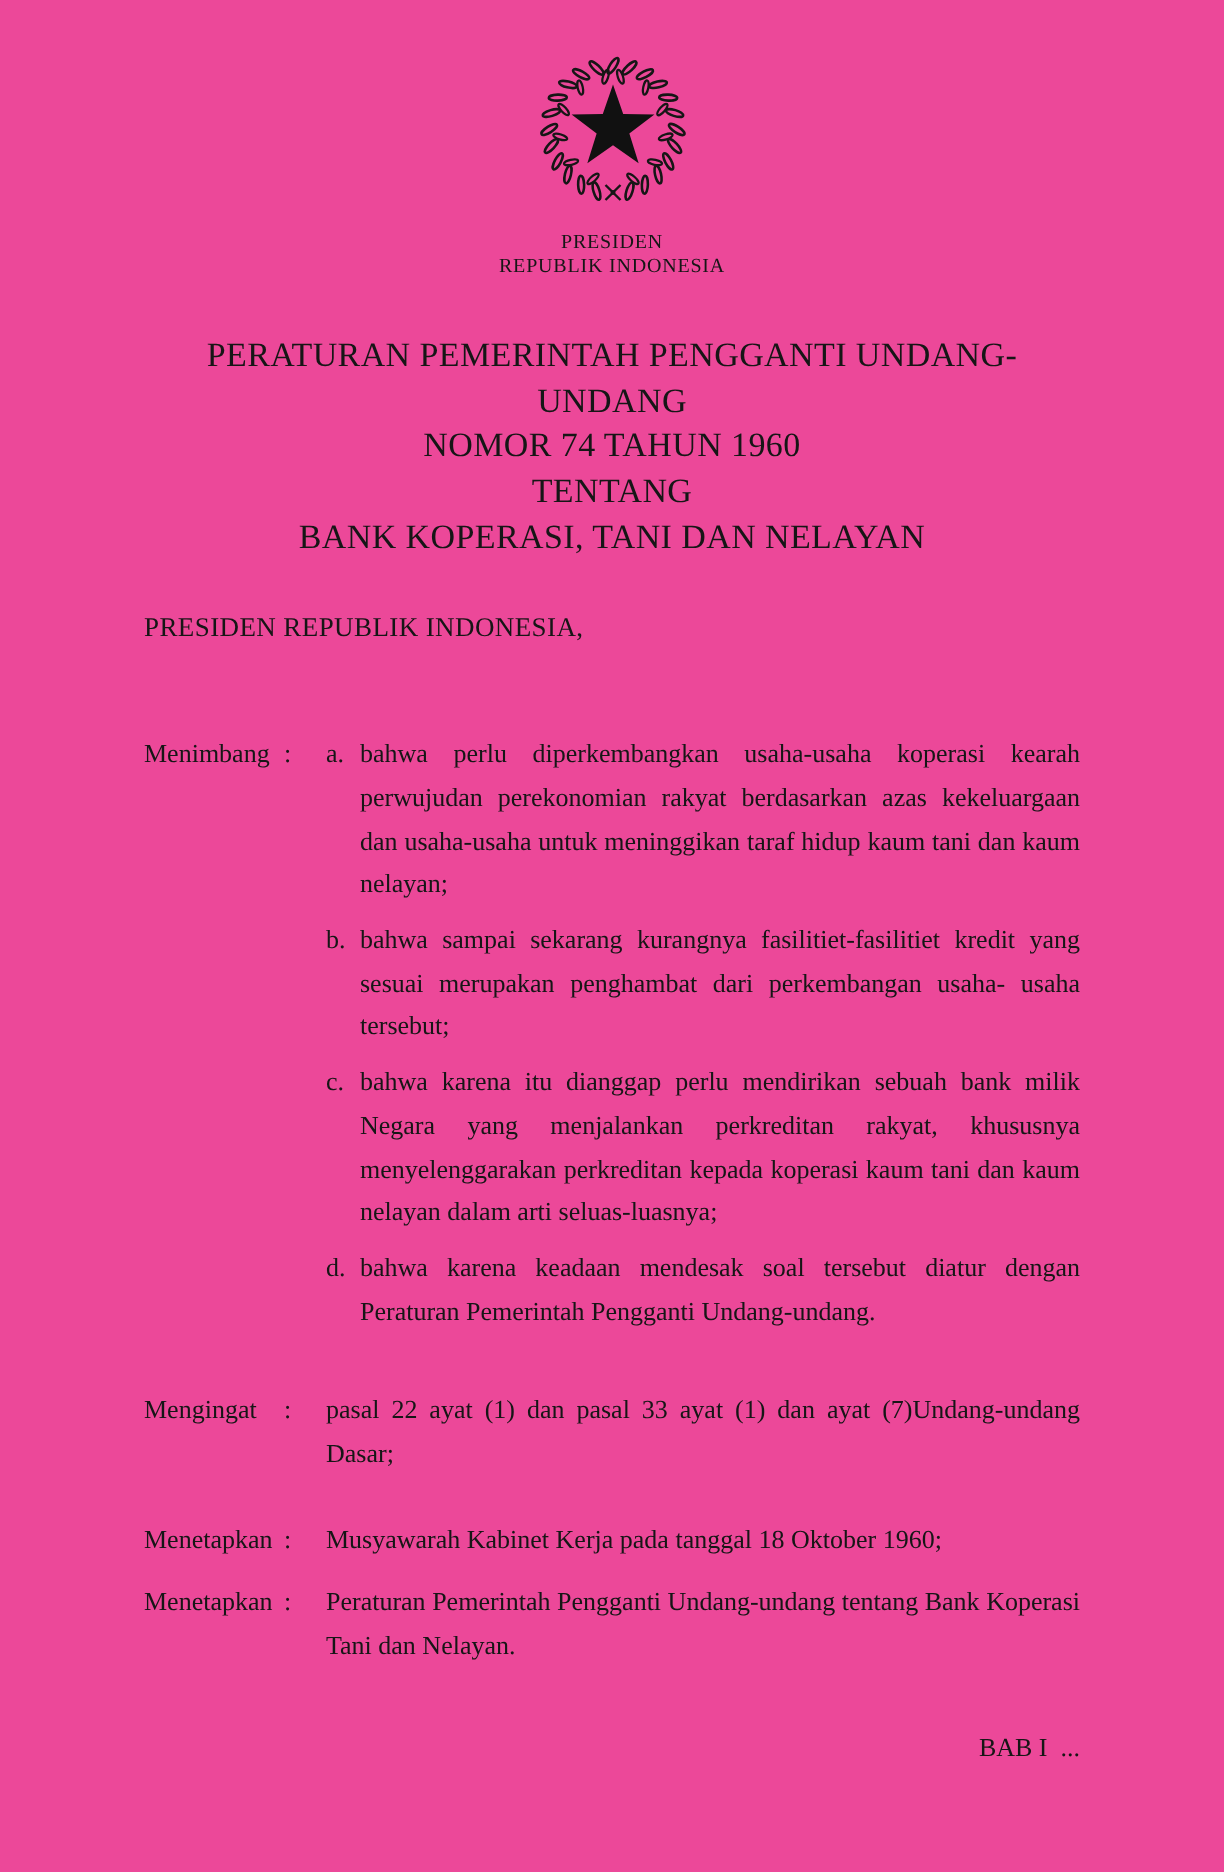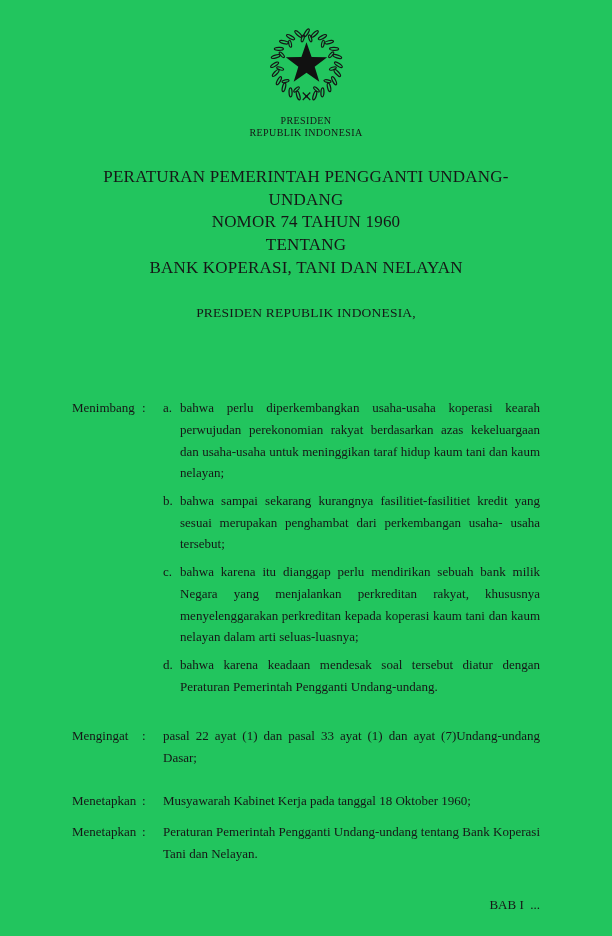--- a/index.html
+++ b/index.html
@@ -5,21 +5,21 @@
   html, body {
     margin: 0;
     padding: 0;
     background: #ffffff;
   }
   .page {
     position: relative;
     width: 612px;
     height: 936px;
     margin: 0 auto;
-    background: #22c55e;
+    background: #ec4899;
     box-sizing: border-box;
     padding: 27px 72px 0 72px;
     font-family: "Liberation Serif", "DejaVu Serif", serif;
     color: #161616;
     overflow: hidden;
   }
   .emblem-wrap {
     text-align: center;
   }
   .emblem {
@@ -36,31 +36,30 @@
   }
   .title-block {
     margin-top: 28px;
     text-align: center;
     font-size: 17px;
     line-height: 22.7px;
     letter-spacing: 0.2px;
   }
   .salutation {
     margin-top: 22px;
-    text-align: center;
     font-size: 13.5px;
     line-height: 22.7px;
     letter-spacing: 0.2px;
   }
   .p-row {
     display: flex;
     font-size: 13px;
     line-height: 21.7px;
   }
-  .row-menimbang  { margin-top: 73px; }
+  .row-menimbang  { margin-top: 41px; }
   .row-mengingat  { margin-top: 28px; }
   .row-mendengar  { margin-top: 21px; }
   .row-menetapkan { margin-top: 10px; }
   .p-label {
     flex: none;
     width: 70px;
   }
   .p-colon {
     flex: none;
     width: 21px;

